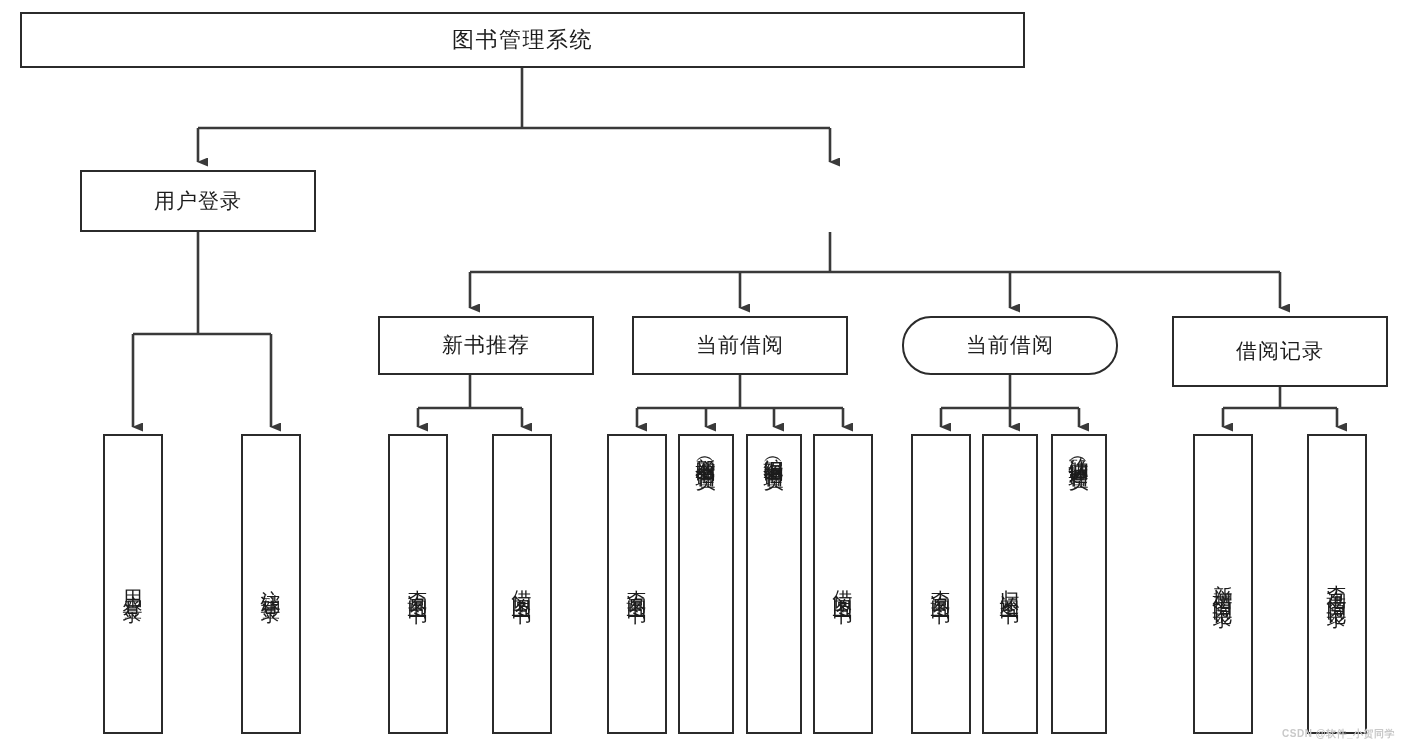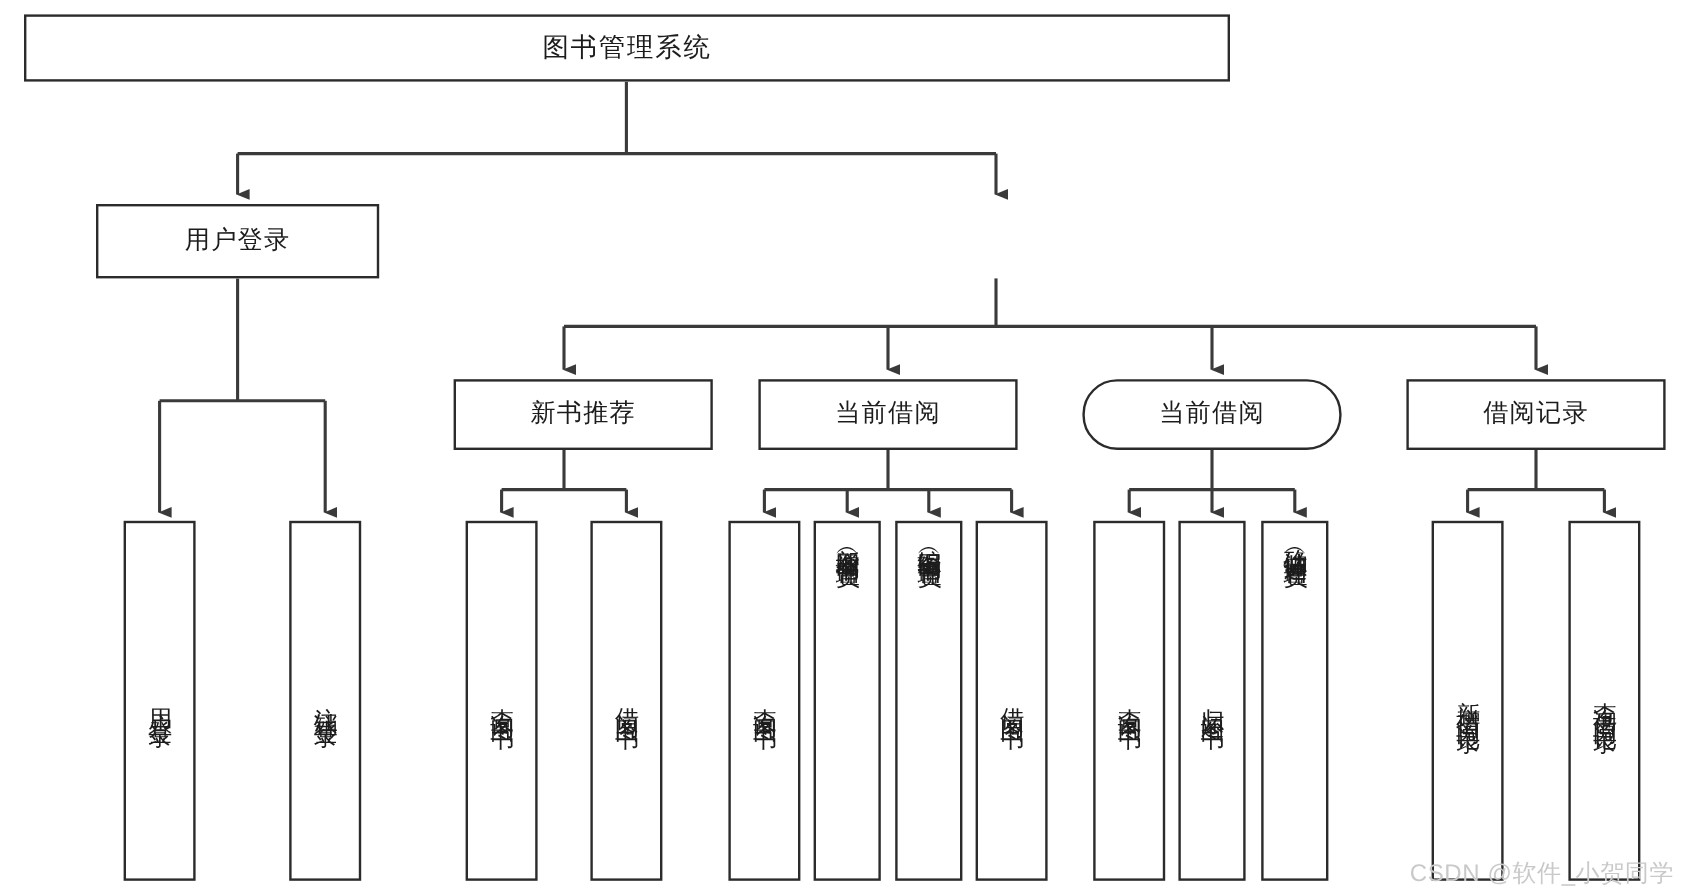--- a/index.html
+++ b/index.html
@@ -71,26 +71,27 @@
   }
   
   .node.vert.center {
     align-items: center;
     padding-top: 0;
   }
   #watermark {
     position: absolute;
     right: 10px;
     bottom: 6px;
-    font-size: 20px;
+    font-size: 10px;
     color: #c9c9c9;
     letter-spacing: 0.5px;
     z-index: 5;
     white-space: nowrap;
     user-select: none;
+    font-weight: bold;
   }
 </style>
 </head>
 <body>
 
 <div id="diagram-root">
 
   <svg id="edges-layer" viewBox="0 0 1405 747" width="1405" height="747" xmlns="http://www.w3.org/2000/svg">
     <defs>
       <marker id="arrowhead" markerWidth="9" markerHeight="11" refX="4.5" refY="10" orient="auto" markerUnits="userSpaceOnUse">
@@ -155,21 +156,21 @@
   </div>
 
   <div class="node horiz" style="left:632px; top:316px; width:216px; height:59px;">
     <span class="node-label">当前借阅</span>
   </div>
 
   <div class="node horiz" style="left:902px; top:316px; width:216px; height:59px;border-radius:29px;">
     <span class="node-label">当前借阅</span>
   </div>
 
-  <div class="node horiz" style="left:1172px; top:316px; width:216px; height:59px;">
+  <div class="node horiz" style="left:1172px; top:316px; width:216px; height:71px;">
     <span class="node-label">借阅记录</span>
   </div>
 
   <div class="node vert center" style="left:103px; top:434px; width:60px; height:300px;">
     <span class="node-label">用户登录</span>
   </div>
 
   <div class="node vert center" style="left:241px; top:434px; width:60px; height:300px;">
     <span class="node-label">注销登录</span>
   </div>

